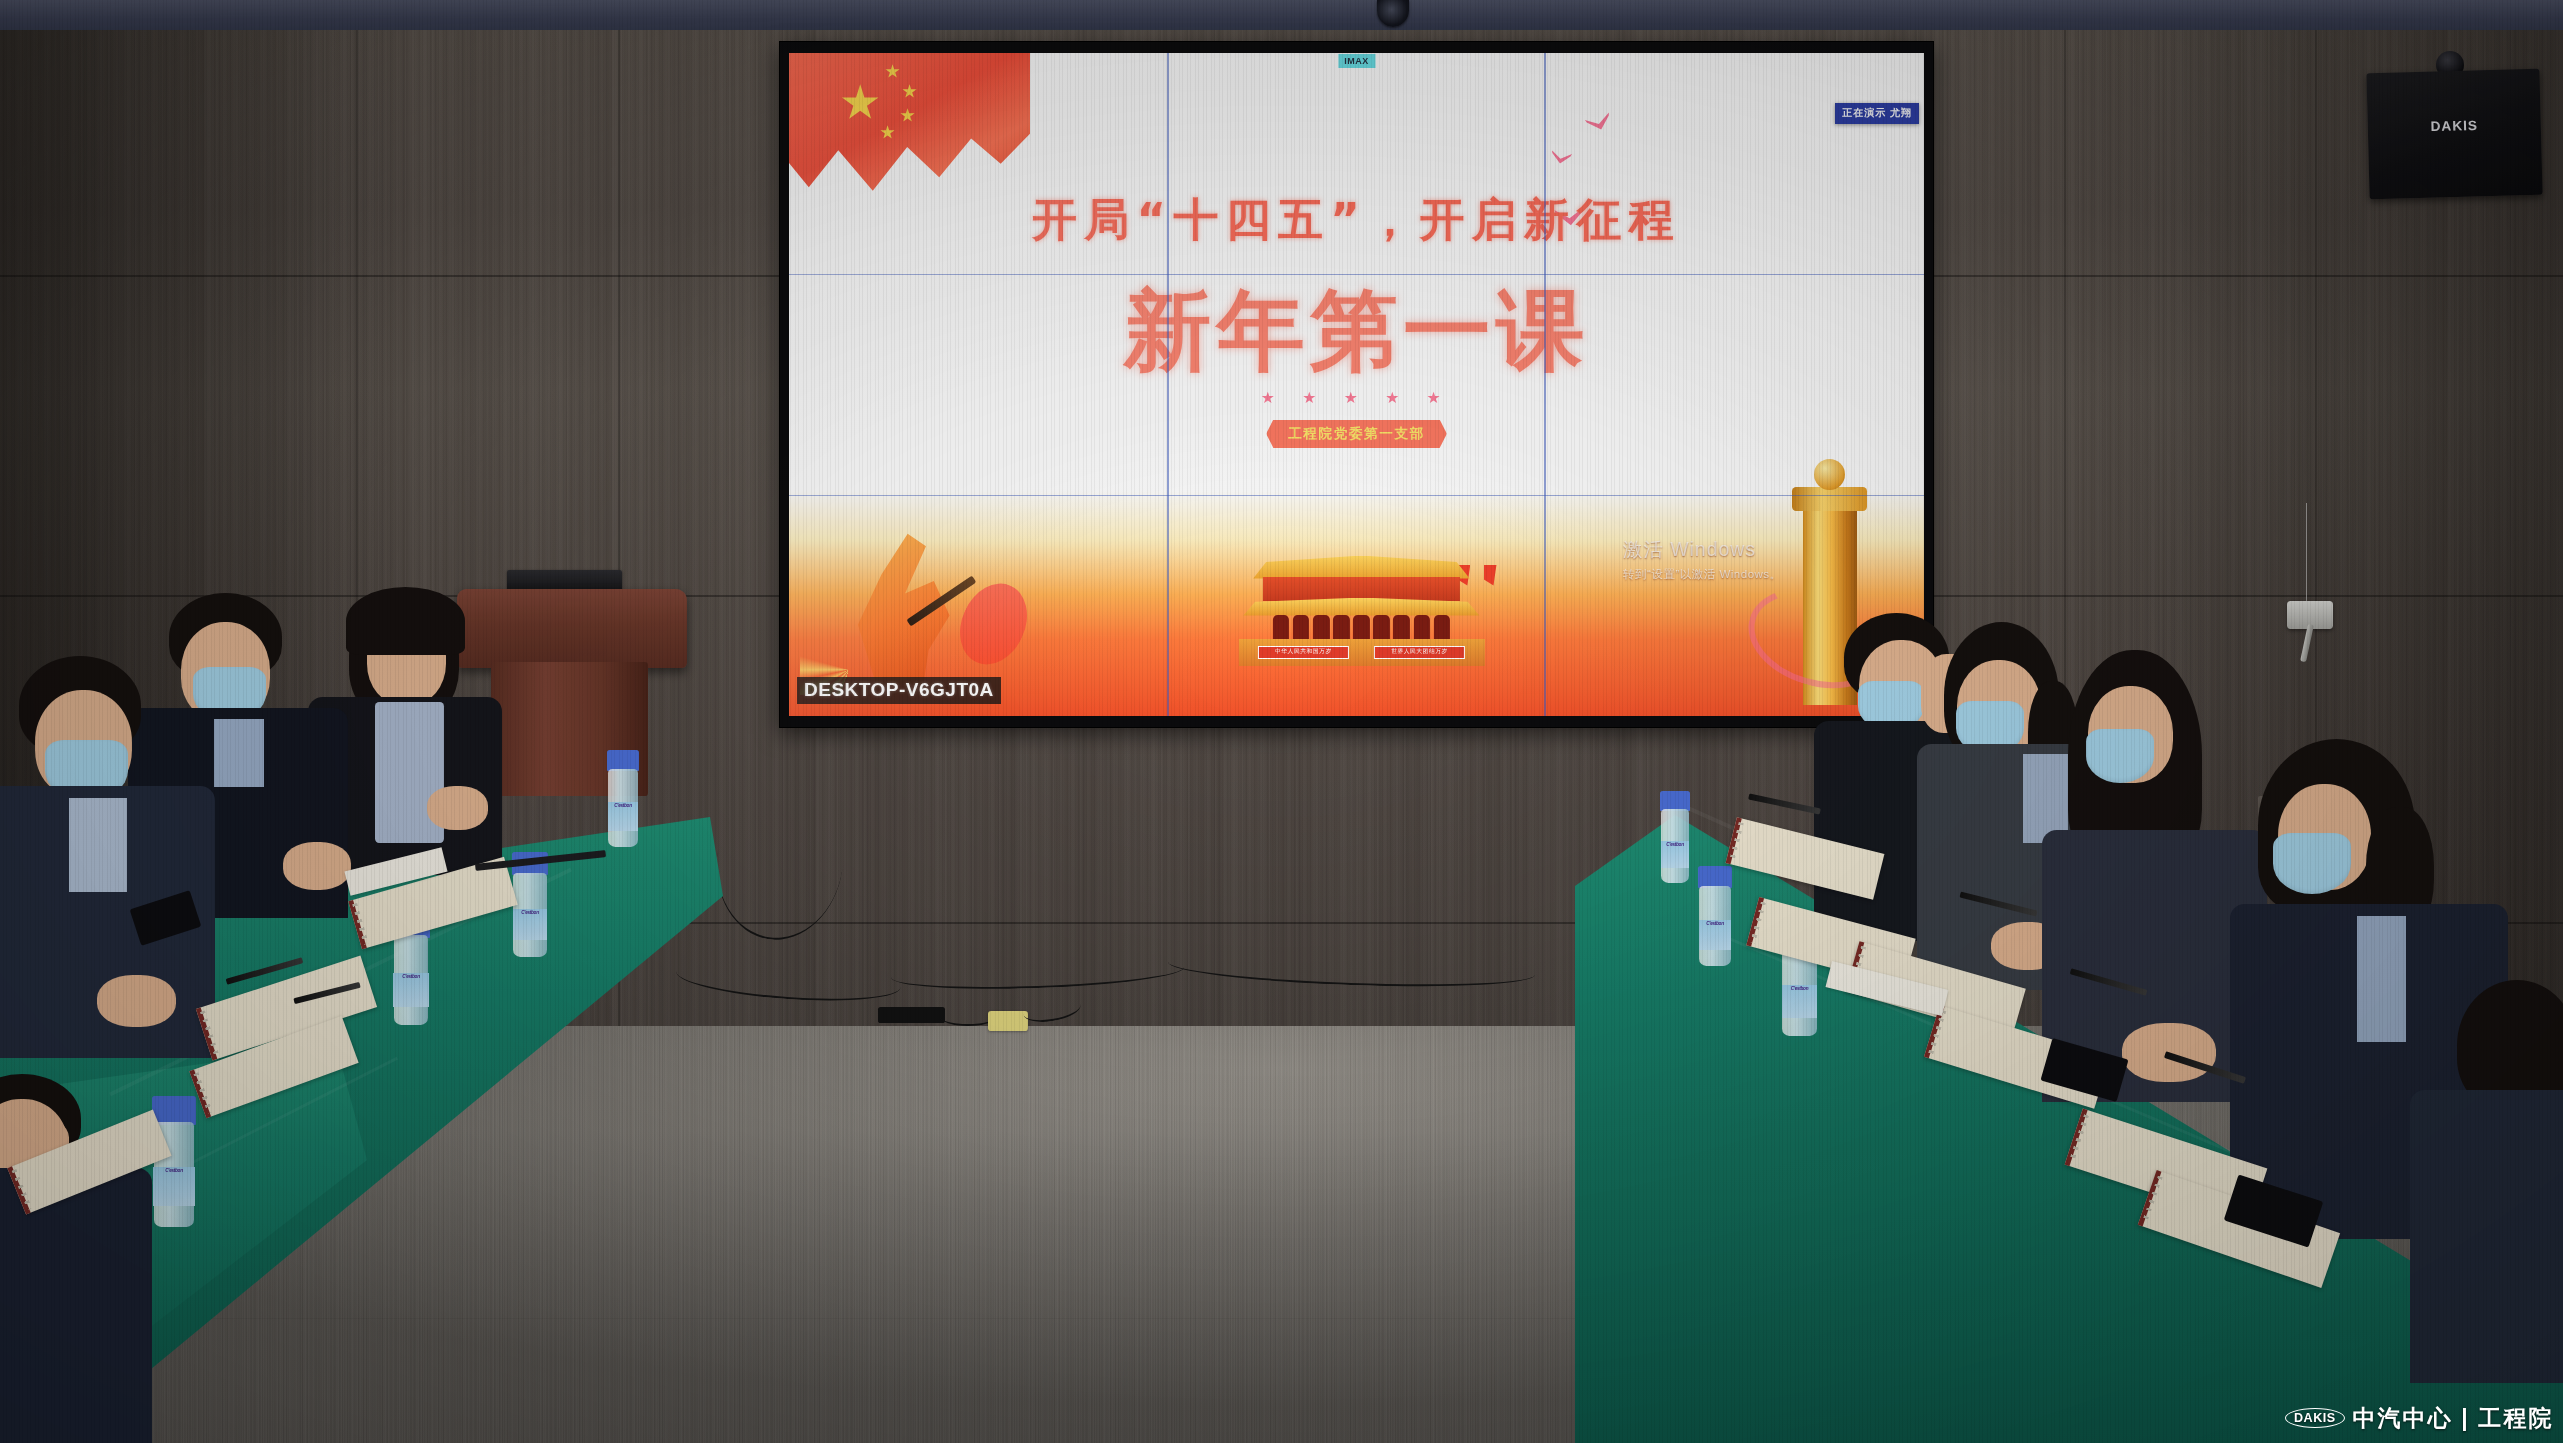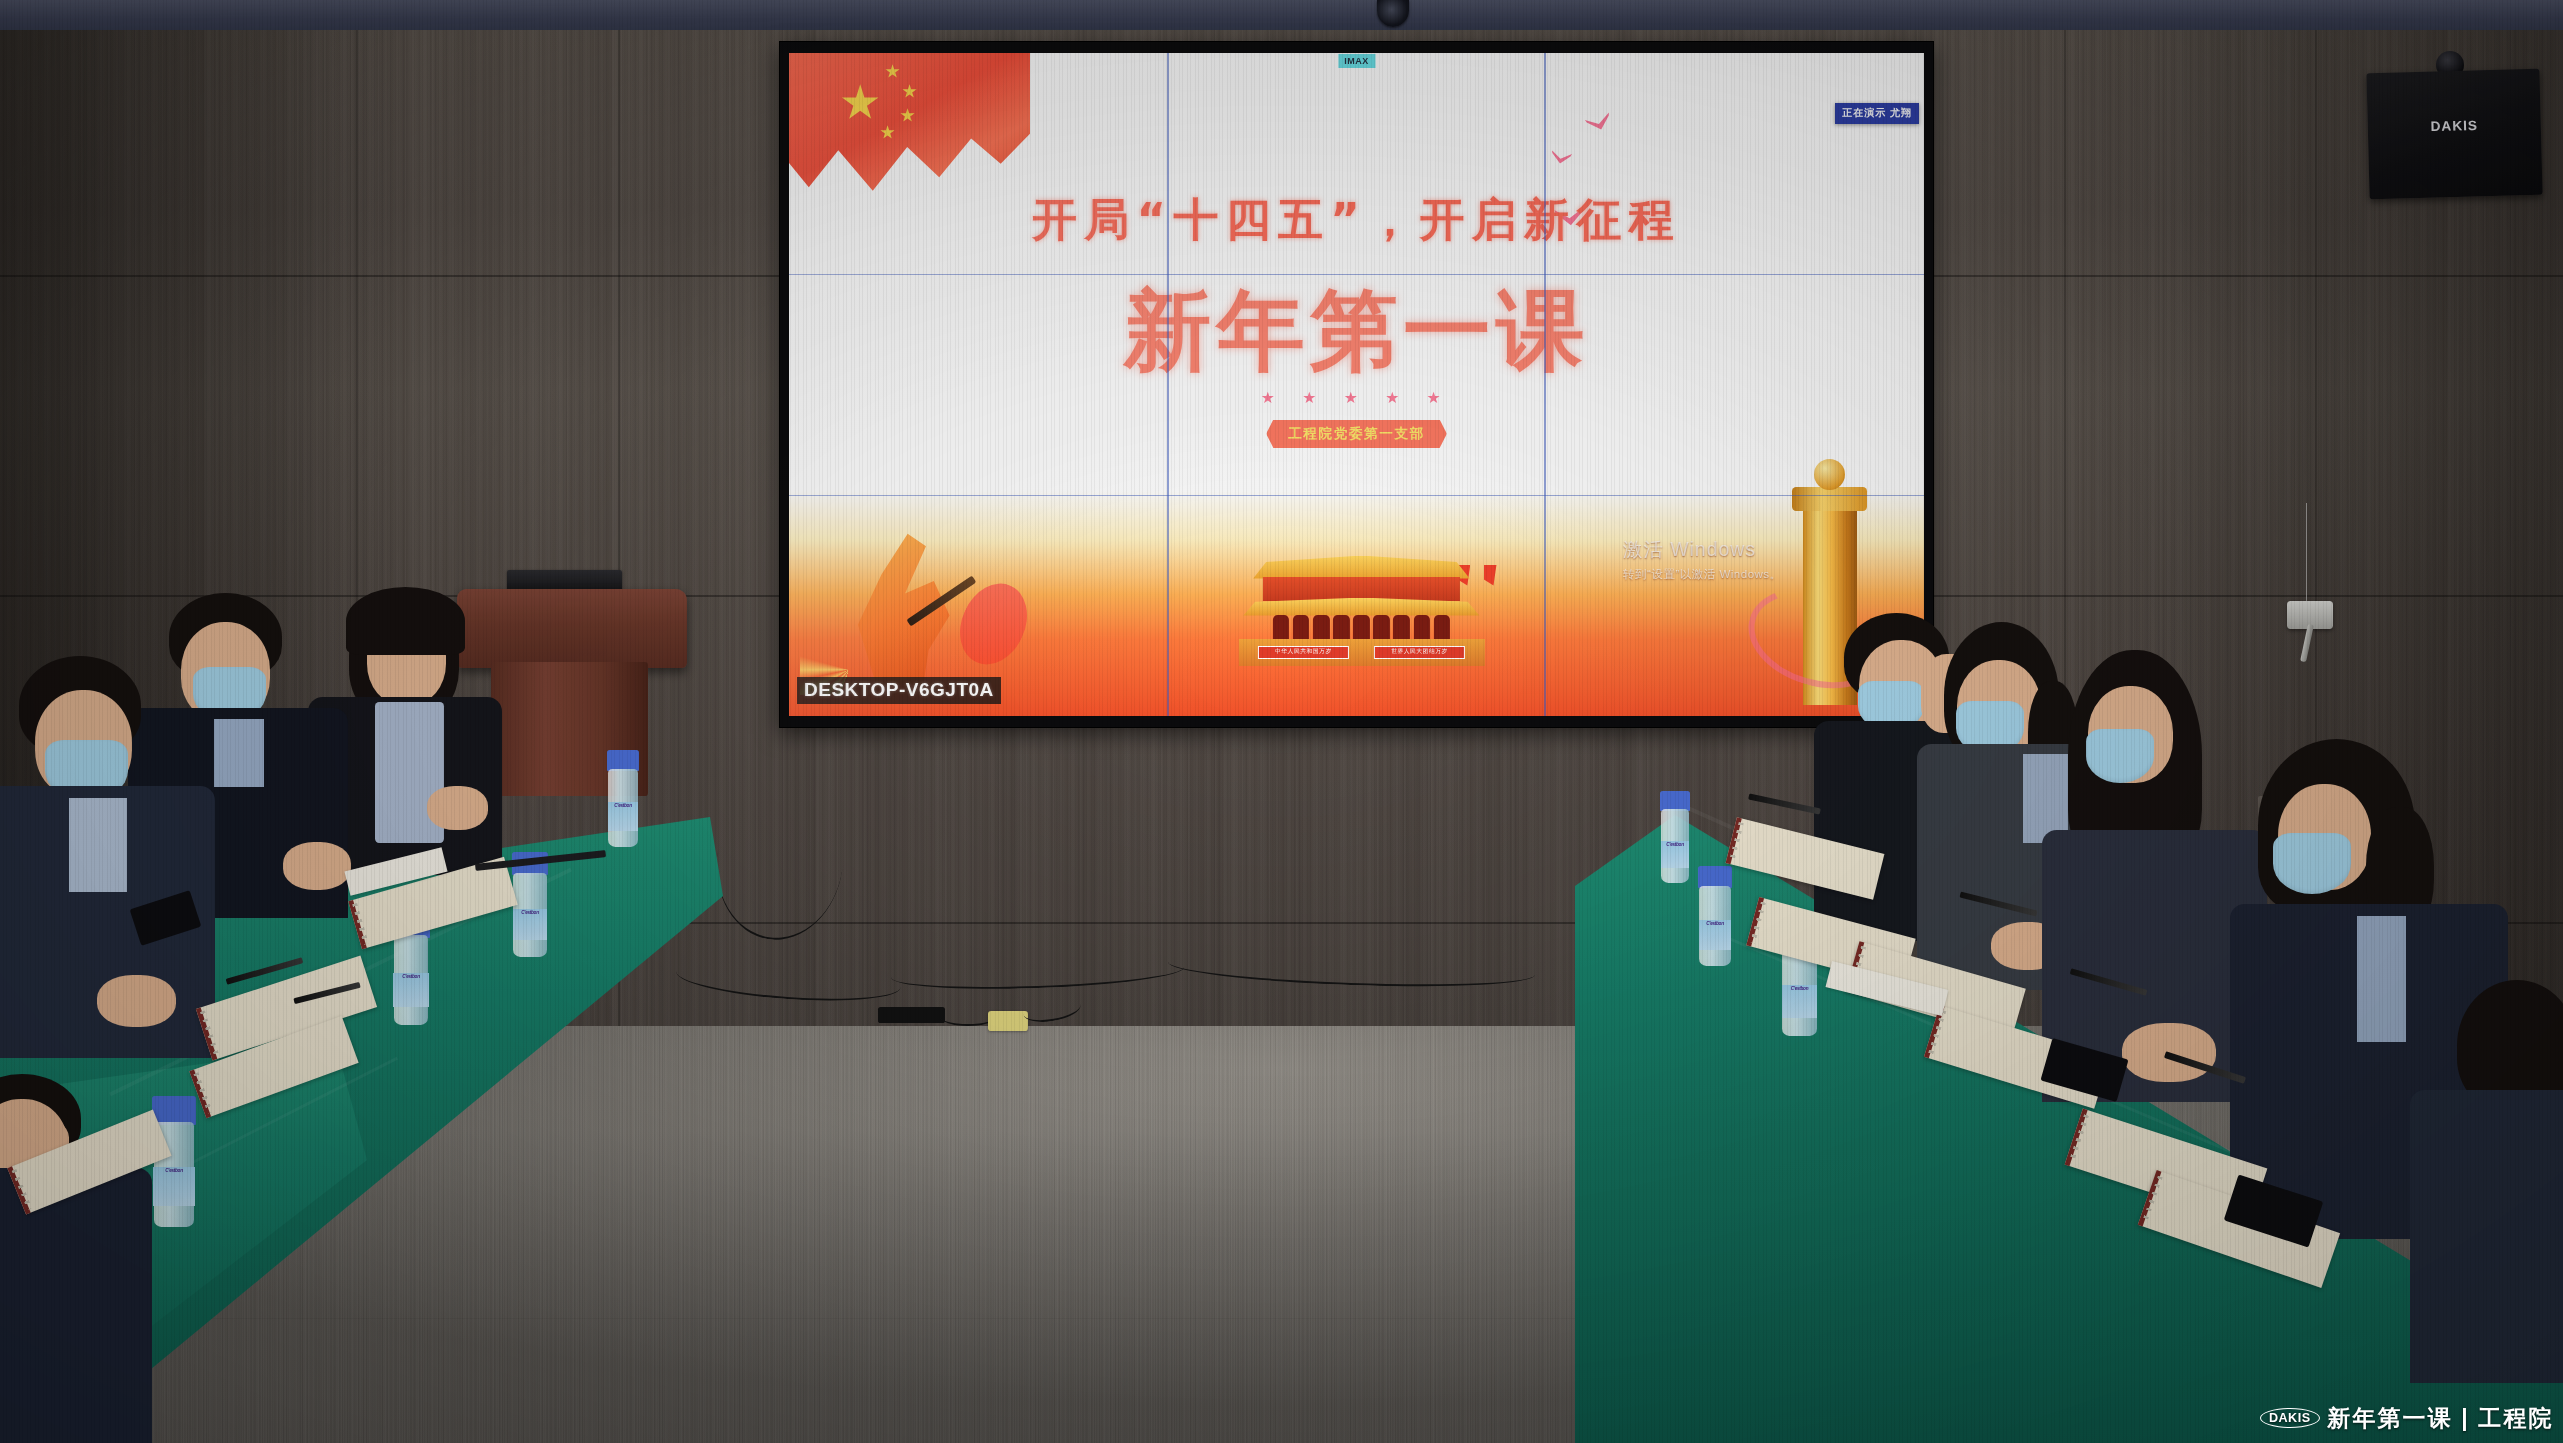--- a/index.html
+++ b/index.html
@@ -734,17 +734,17 @@
   <div class="pen" style="left:2069px;top:979px;width:79px;height:6.3px;transform:rotate(16deg);"></div>
   <div class="pen" style="left:2163px;top:1064px;width:84px;height:6.8px;transform:rotate(18deg);"></div>
   <div class="phone" style="left:2045px;top:1048px;width:79px;height:44px;transform:rotate(16deg);"></div>
   <div class="phone" style="left:2229px;top:1187px;width:89px;height:48px;transform:rotate(18deg);"></div>
 
   <div class="grade"></div>
   <div class="grain"></div>
 
   <div class="watermark">
     <div class="wm-logo">DAKIS</div>
-    <div class="wm-text">新年第一课 | 工程院</div>
+    <div class="wm-text">中汽中心 | 工程院</div>
   </div>
 
 </div>
 
 
 </body></html>

